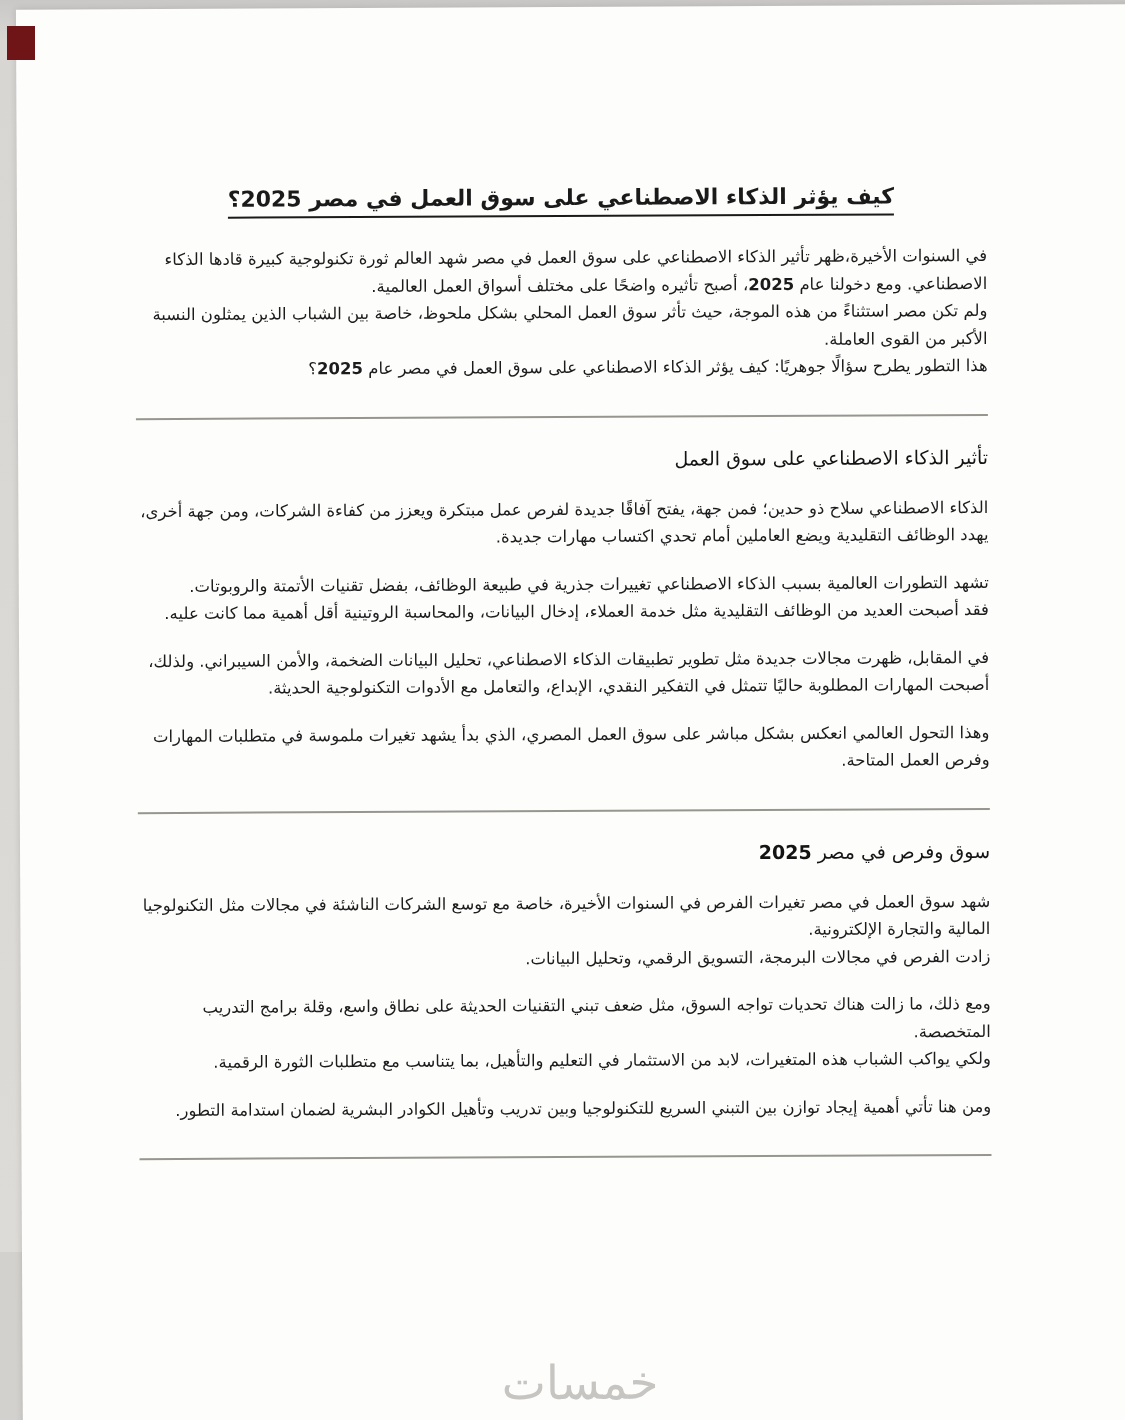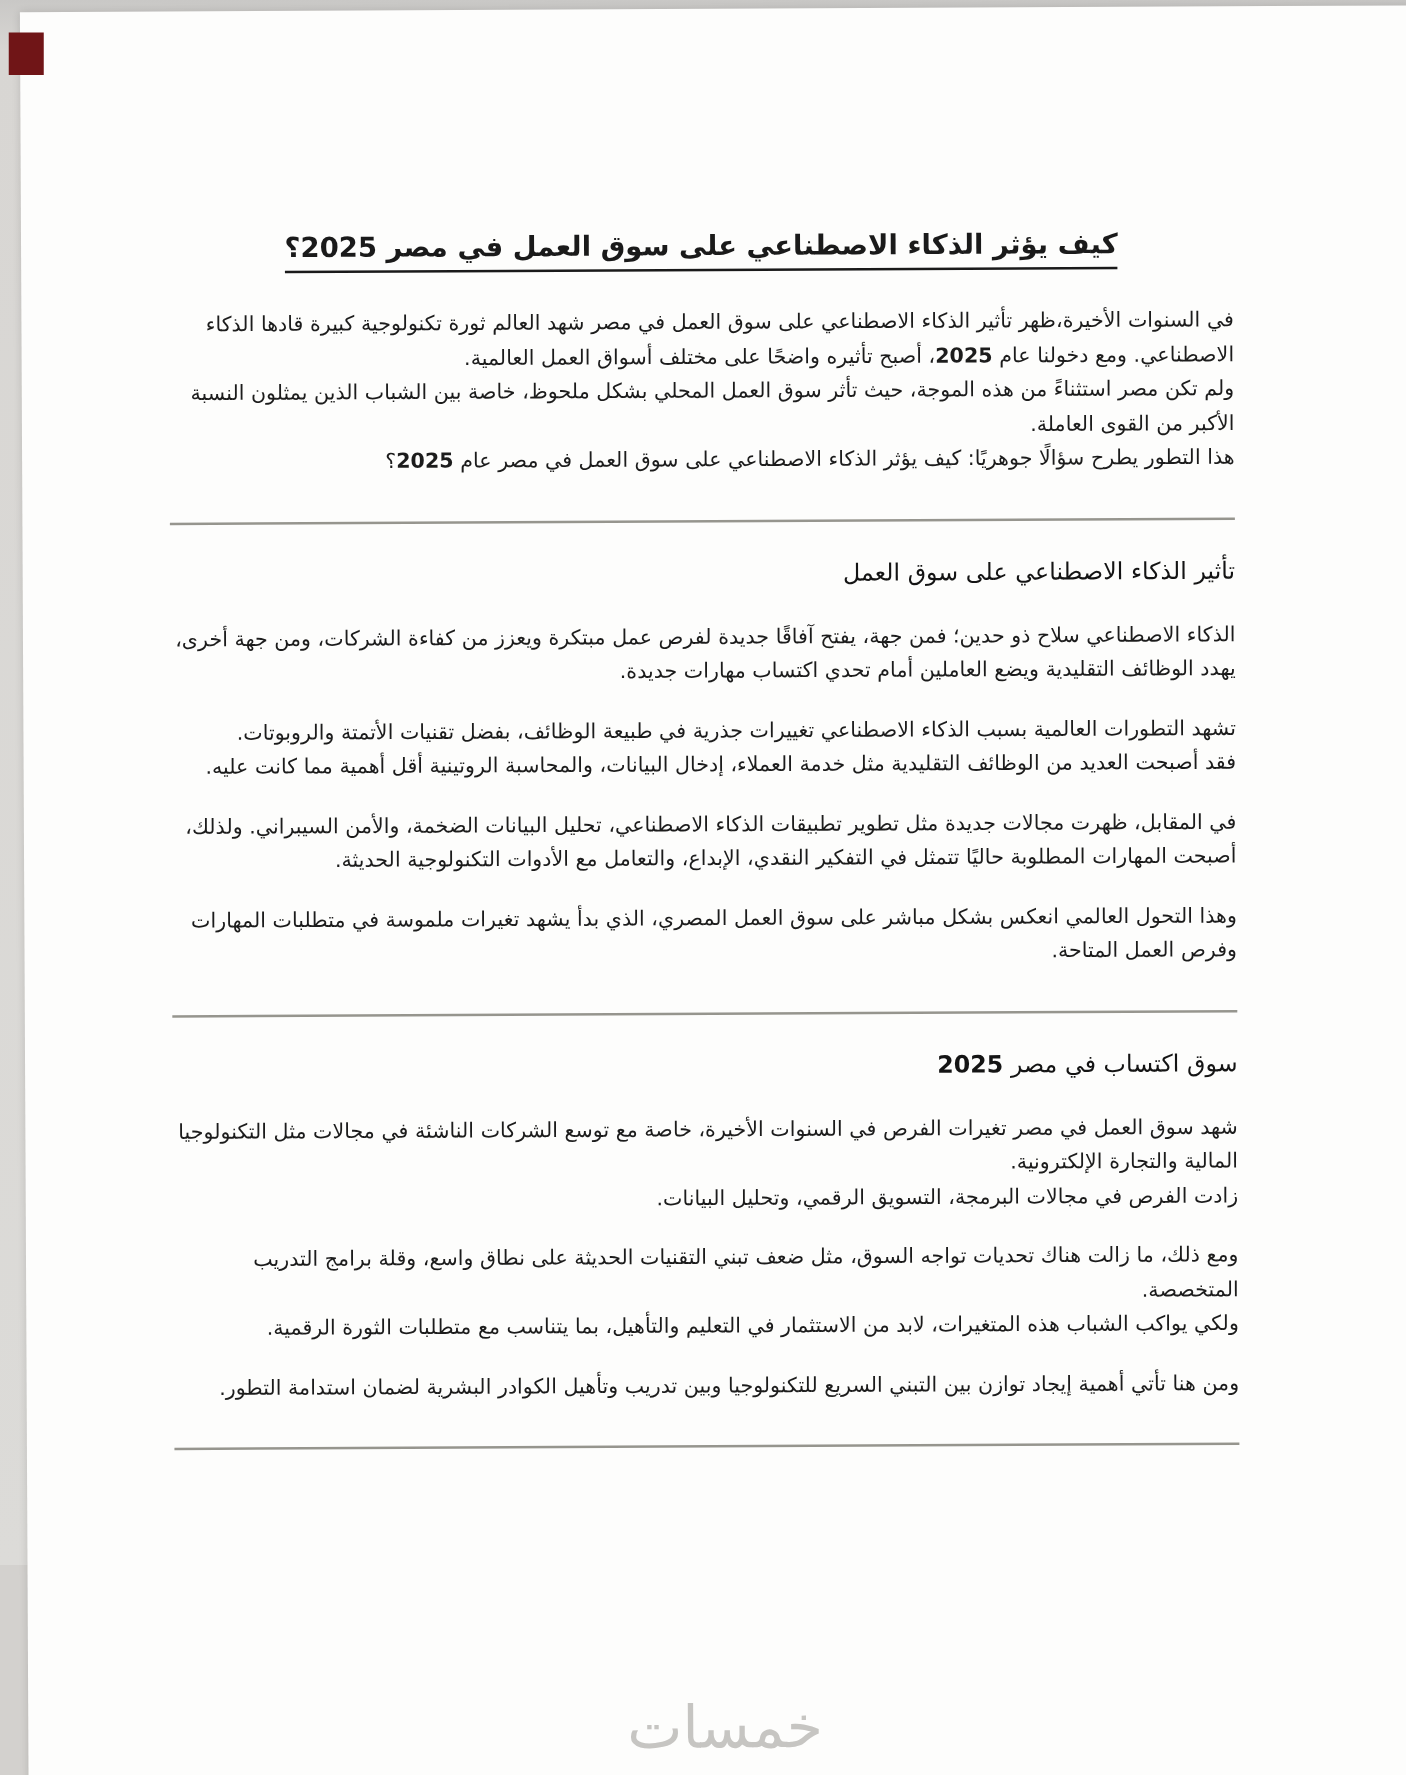--- a/index.html
+++ b/index.html
@@ -52,21 +52,21 @@
       <p class="para">الذكاء الاصطناعي سلاح ذو حدين؛ فمن جهة، يفتح آفاقًا جديدة لفرص عمل مبتكرة ويعزز من كفاءة الشركات، ومن جهة أخرى، يهدد الوظائف التقليدية ويضع العاملين أمام تحدي اكتساب مهارات جديدة.</p>
 
       <p class="para"><span>تشهد التطورات العالمية بسبب الذكاء الاصطناعي تغييرات جذرية في طبيعة الوظائف، بفضل تقنيات الأتمتة والروبوتات.</span><br><span>فقد أصبحت العديد من الوظائف التقليدية مثل خدمة العملاء، إدخال البيانات، والمحاسبة الروتينية أقل أهمية مما كانت عليه.</span></p>
 
       <p class="para">في المقابل، ظهرت مجالات جديدة مثل تطوير تطبيقات الذكاء الاصطناعي، تحليل البيانات الضخمة، والأمن السيبراني. ولذلك، أصبحت المهارات المطلوبة حاليًا تتمثل في التفكير النقدي، الإبداع، والتعامل مع الأدوات التكنولوجية الحديثة.</p>
 
       <p class="para">وهذا التحول العالمي انعكس بشكل مباشر على سوق العمل المصري، الذي بدأ يشهد تغيرات ملموسة في متطلبات المهارات وفرص العمل المتاحة.</p>
 
       <hr class="rule">
 
-      <h2 class="heading"><span>سوق اكتساب في مصر</span> <b>2025</b></h2>
+      <h2 class="heading"><span>سوق وفرص في مصر</span> <b>2025</b></h2>
 
       <p class="para"><span>شهد سوق العمل في مصر تغيرات الفرص في السنوات الأخيرة، خاصة مع توسع الشركات الناشئة في مجالات مثل التكنولوجيا المالية والتجارة الإلكترونية.</span><br><span>زادت الفرص في مجالات البرمجة، التسويق الرقمي، وتحليل البيانات.</span></p>
 
       <p class="para"><span>ومع ذلك، ما زالت هناك تحديات تواجه السوق، مثل ضعف تبني التقنيات الحديثة على نطاق واسع، وقلة برامج التدريب المتخصصة.</span><br><span>ولكي يواكب الشباب هذه المتغيرات، لابد من الاستثمار في التعليم والتأهيل، بما يتناسب مع متطلبات الثورة الرقمية.</span></p>
 
       <p class="para">ومن هنا تأتي أهمية إيجاد توازن بين التبني السريع للتكنولوجيا وبين تدريب وتأهيل الكوادر البشرية لضمان استدامة التطور.</p>
 
       <hr class="rule">
 
     </div>

